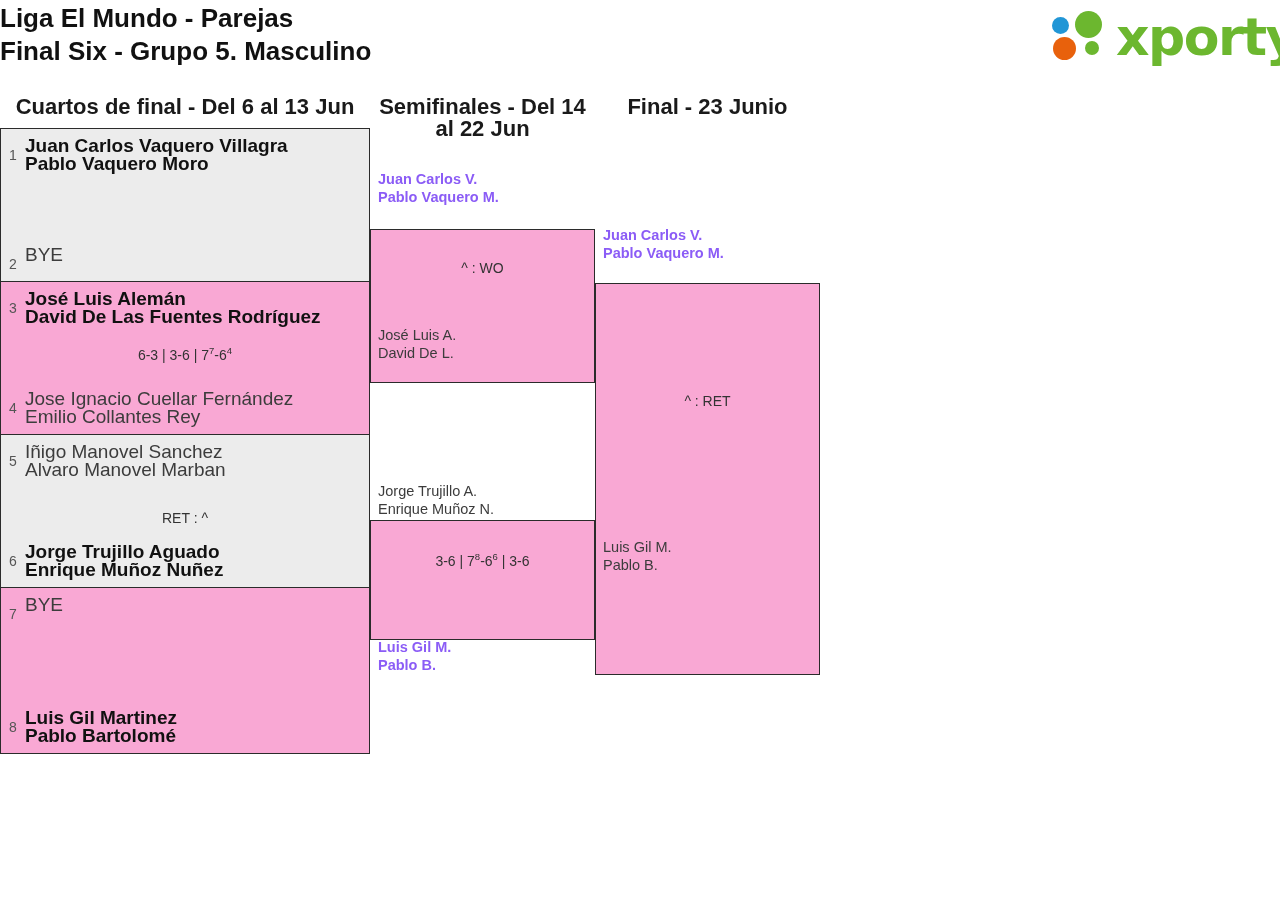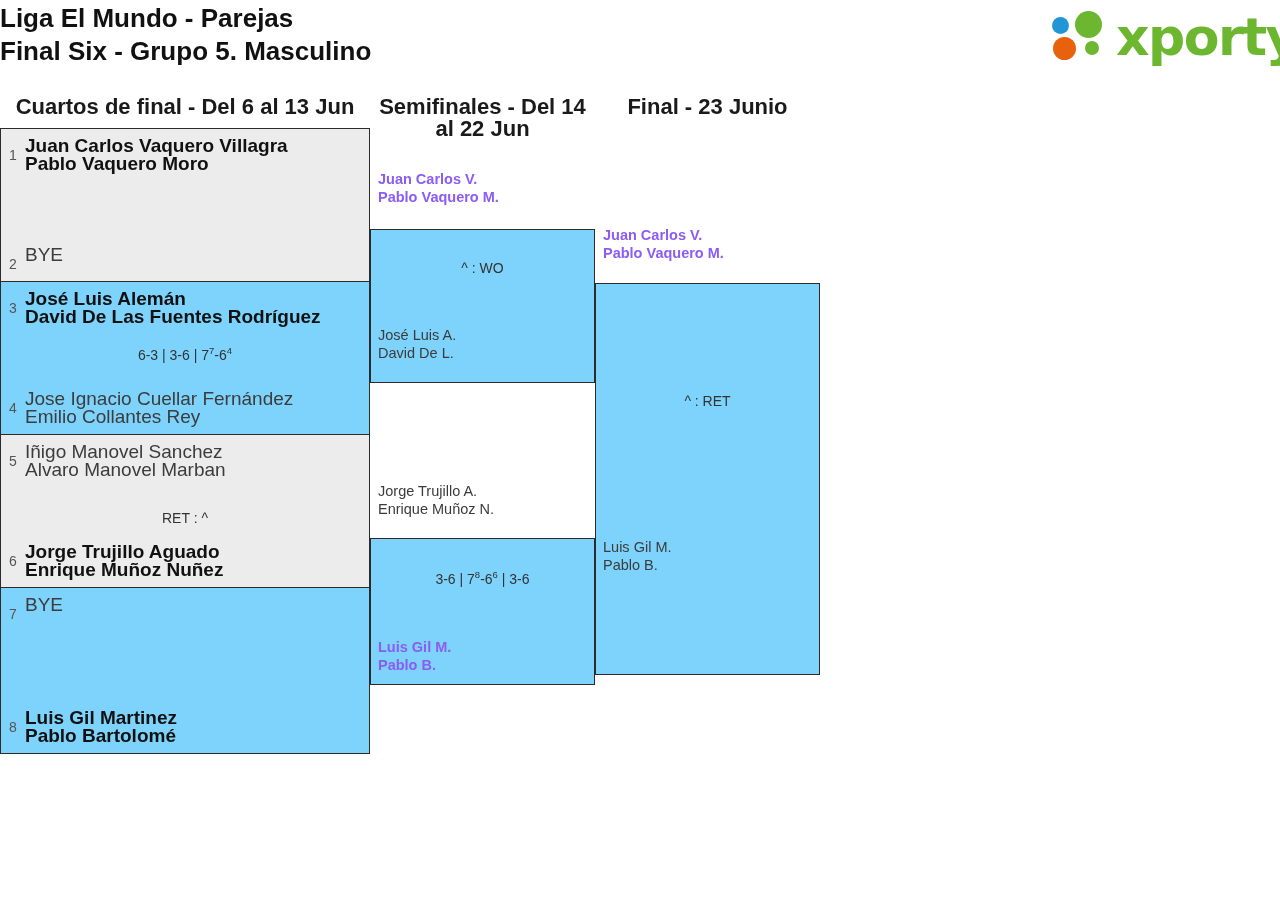--- a/index.html
+++ b/index.html
@@ -75,31 +75,31 @@
 
   
   .bracket { position: absolute; left: 0; top: 0; width: 1280px; height: 905px; }
 
   .match {
     position: absolute;
     box-sizing: border-box;
     border: 1px solid #2b2b2b;
   }
   .match.shaded { background: #ececec; }
-  .match.plain  { background: #7dd3fc; }
+  .match.plain  { background: #f9a8d4; }
 
   
   .m1 { left: 0px; top: 128px; width: 370px; height: 154px; }
   .m2 { left: 0px; top: 281px; width: 370px; height: 154px; }
   .m3 { left: 0px; top: 434px; width: 370px; height: 154px; }
   .m4 { left: 0px; top: 587px; width: 370px; height: 167px; }
 
   
   .s1 { left: 370px; top: 229px; width: 225px; height: 154px; }
-  .s2 { left: 370px; top: 538px; width: 225px; height: 147px; }
+  .s2 { left: 370px; top: 520px; width: 225px; height: 120px; }
 
   
   .f1 { left: 595px; top: 283px; width: 225px; height: 392px; }
 
   
   .comp {
     position: absolute;
     left: 0;
     display: flex;
     align-items: flex-start;

